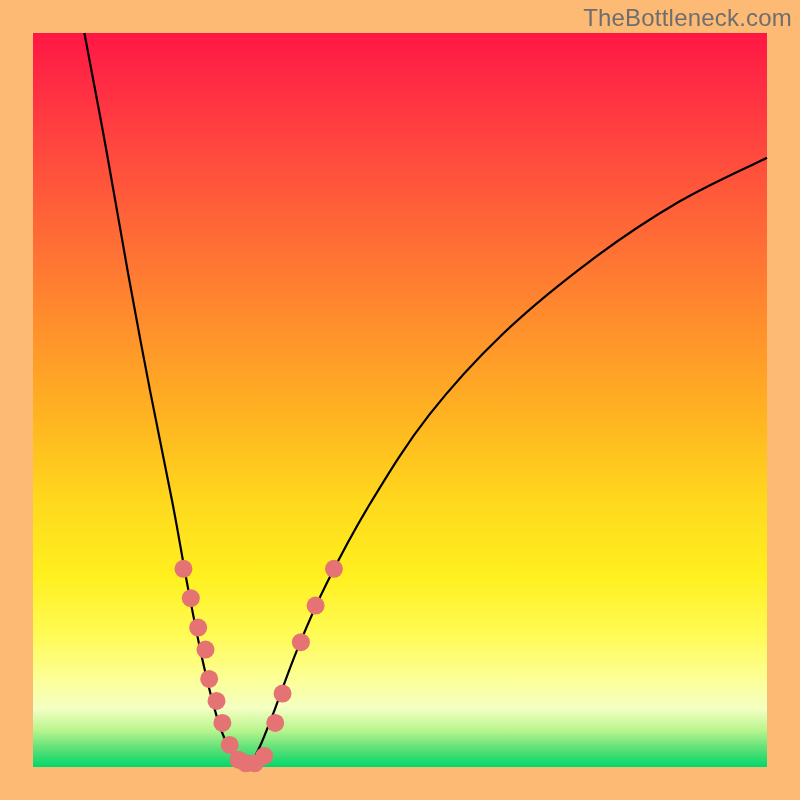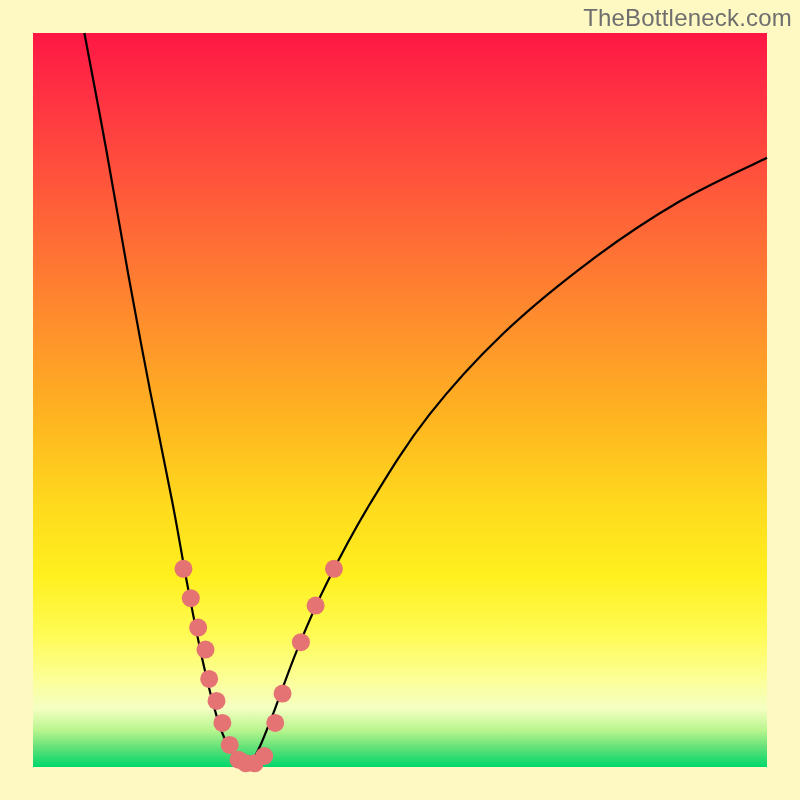--- a/index.html
+++ b/index.html
@@ -10,21 +10,21 @@
     background: #000;
     overflow: hidden;
     font-family: Arial, Helvetica, sans-serif;
   }
   .frame {
     position: absolute;
     left: 0;
     top: 0;
     width: 800px;
     height: 800px;
-    background: #fef9c3;
+    background: #fdba74;
     text-align: center;
   }
   .plot-area {
     position: absolute;
     left: 33px;
     top: 33px;
     width: 734px;
     height: 734px;
     
     background: linear-gradient(

